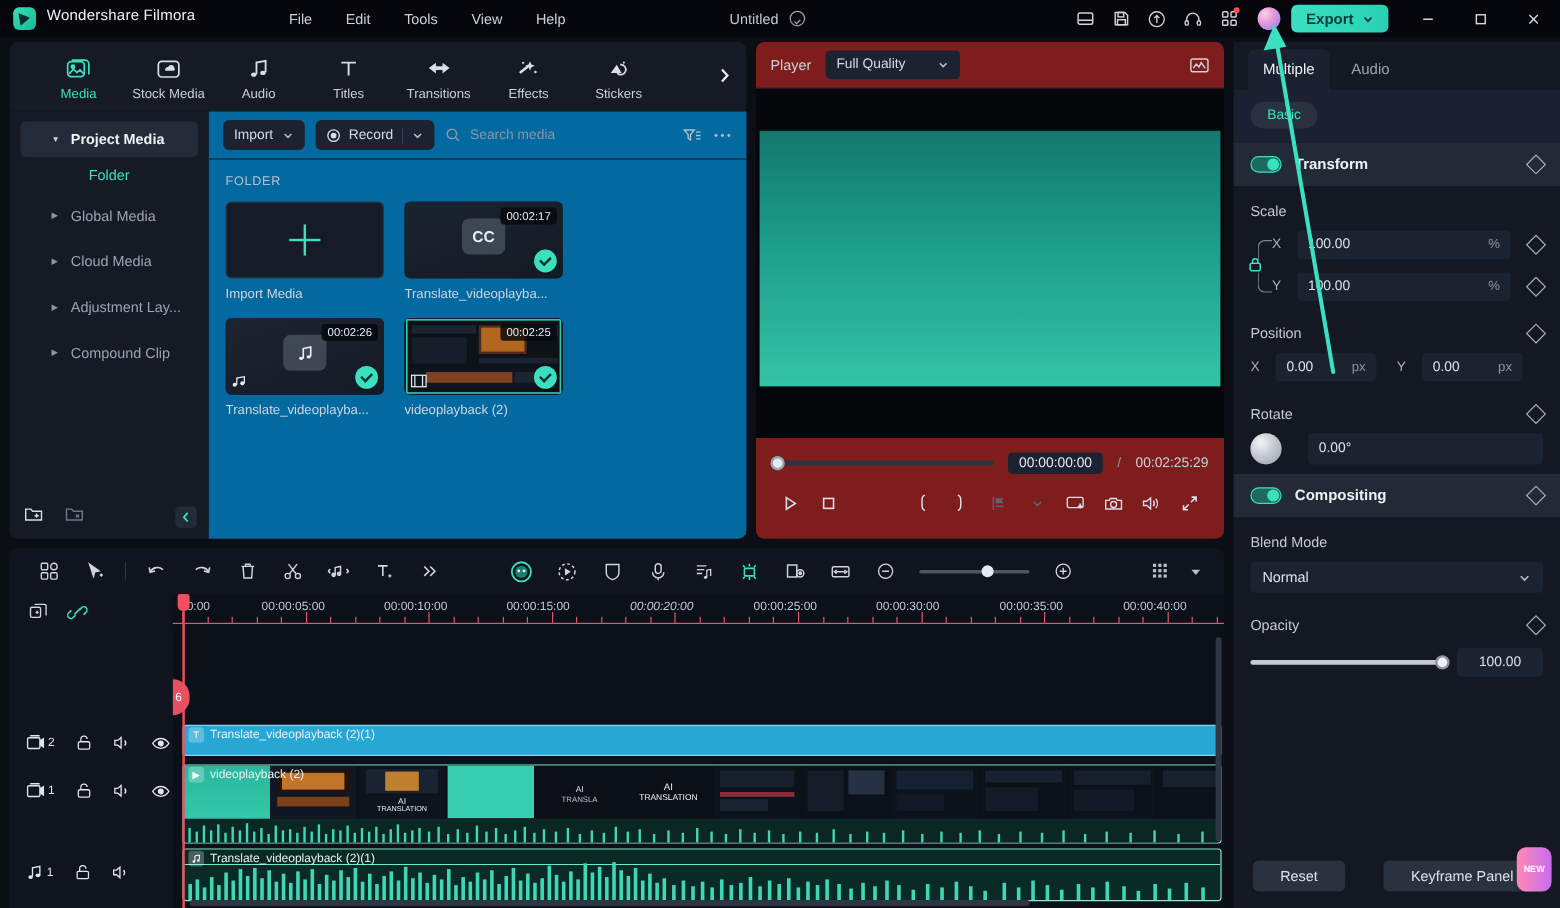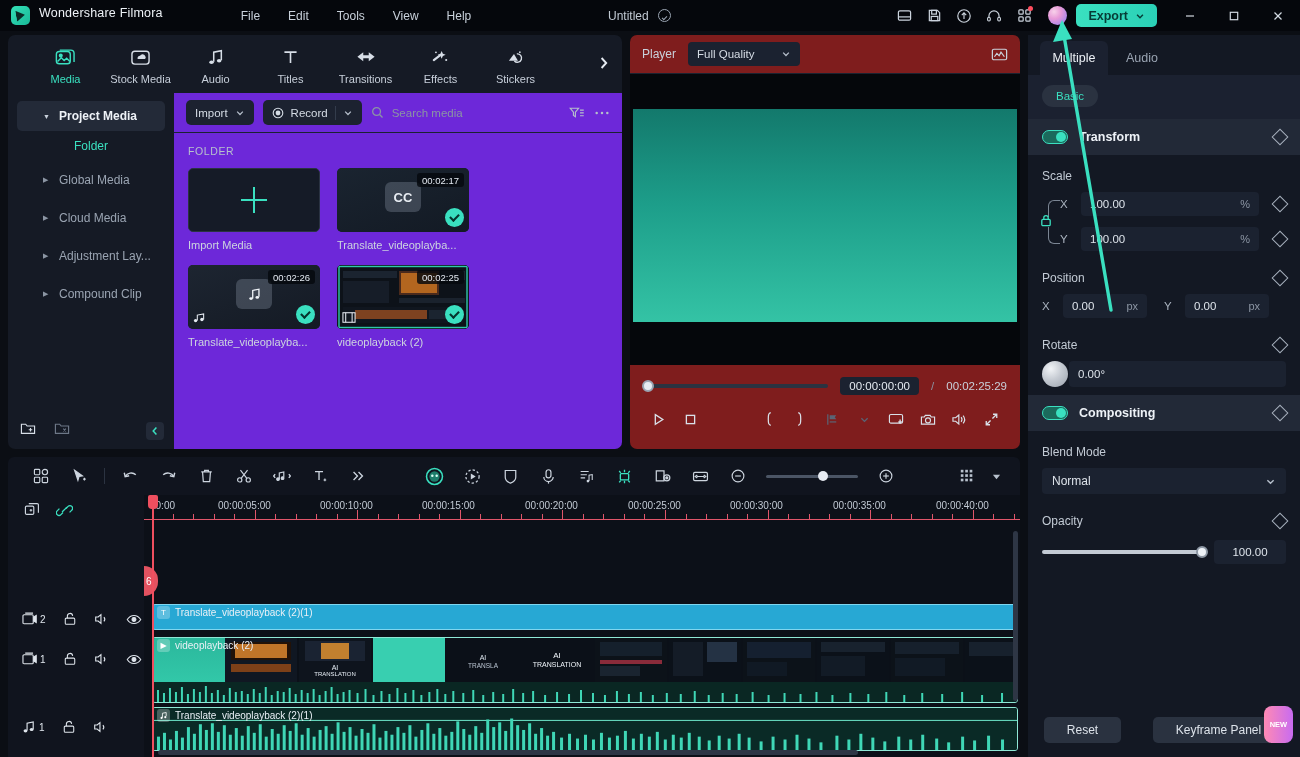--- a/index.html
+++ b/index.html
@@ -114,21 +114,21 @@
   .collapse-btn {
     position:absolute; right:10px; bottom:9px;
     width:18px;height:18px;border-radius:4px;background:#232a38;
     display:flex;align-items:center;justify-content:center;
     color:#3ae0c0;font-size:9px;
   }
 
   
   .media {
     position:absolute; left:174px; top:93px; width:448px; height:356px;
-    background:#6d28d9; border-radius:0 0 7px 0;
+    background:#0369a1; border-radius:0 0 7px 0;
   }
   .media-toolbar {
     height:40px; display:flex; align-items:center; gap:9px; padding:0 12px;
     border-bottom:1px solid #1b2230;
   }
   .pill {
     height:25px; display:flex; align-items:center; gap:7px;
     padding:0 9px; background:#1c2230; border-radius:5px;
     font-size:11.5px; color:#d5dce5; cursor:pointer;
   }
@@ -840,21 +840,21 @@
         <div class="field" style="width:84px">
           <span>0.00</span>
           <span class="unit">px</span>
         </div>
       </div>
 
       <div class="row spaced" style="margin-top:20px;">
         <span class="prop-label">Rotate</span>
         <span class="kf"></span>
       </div>
-      <div class="row" style="margin-top:9px; gap:1px;align-items:center;">
+      <div class="row" style="margin-top:9px; gap:22px;align-items:center;">
         <span class="knob"></span>
         <div class="field" style="flex:1; height:26px;">
           <span>0.00°</span>
         </div>
       </div>
     </div>
 
     <div class="sec-head">
       <span class="toggle"></span>
       <span class="sec-title">Compositing</span>
@@ -1140,21 +1140,21 @@
           </svg>
         </span>
       </div>
     </div>
 
     <div class="ruler">
       <div class="ruler-lbl" style="left:6px;">00:00</div>
       <div class="ruler-lbl" style="left:74px;">00:00:05:00</div>
       <div class="ruler-lbl" style="left:176px;">00:00:10:00</div>
       <div class="ruler-lbl" style="left:278px;">00:00:15:00</div>
-      <div class="ruler-lbl" style="left:381px;">00:00:20:00</div>
+      <div class="ruler-lbl" style="left:381px;font-style:italic;">00:00:20:00</div>
       <div class="ruler-lbl" style="left:484px;">00:00:25:00</div>
       <div class="ruler-lbl" style="left:586px;">00:00:30:00</div>
       <div class="ruler-lbl" style="left:689px;">00:00:35:00</div>
       <div class="ruler-lbl" style="left:792px;">00:00:40:00</div>
       <div class="redline"></div>
       <div id="ticks">
           <div class="tick" style="left: 8px; height: 9px;"></div>
           <div class="tick" style="left: 28.52px; height: 5px;"></div>
           <div class="tick" style="left: 49.04px; height: 5px;"></div>
           <div class="tick" style="left: 69.56px; height: 5px;"></div>

